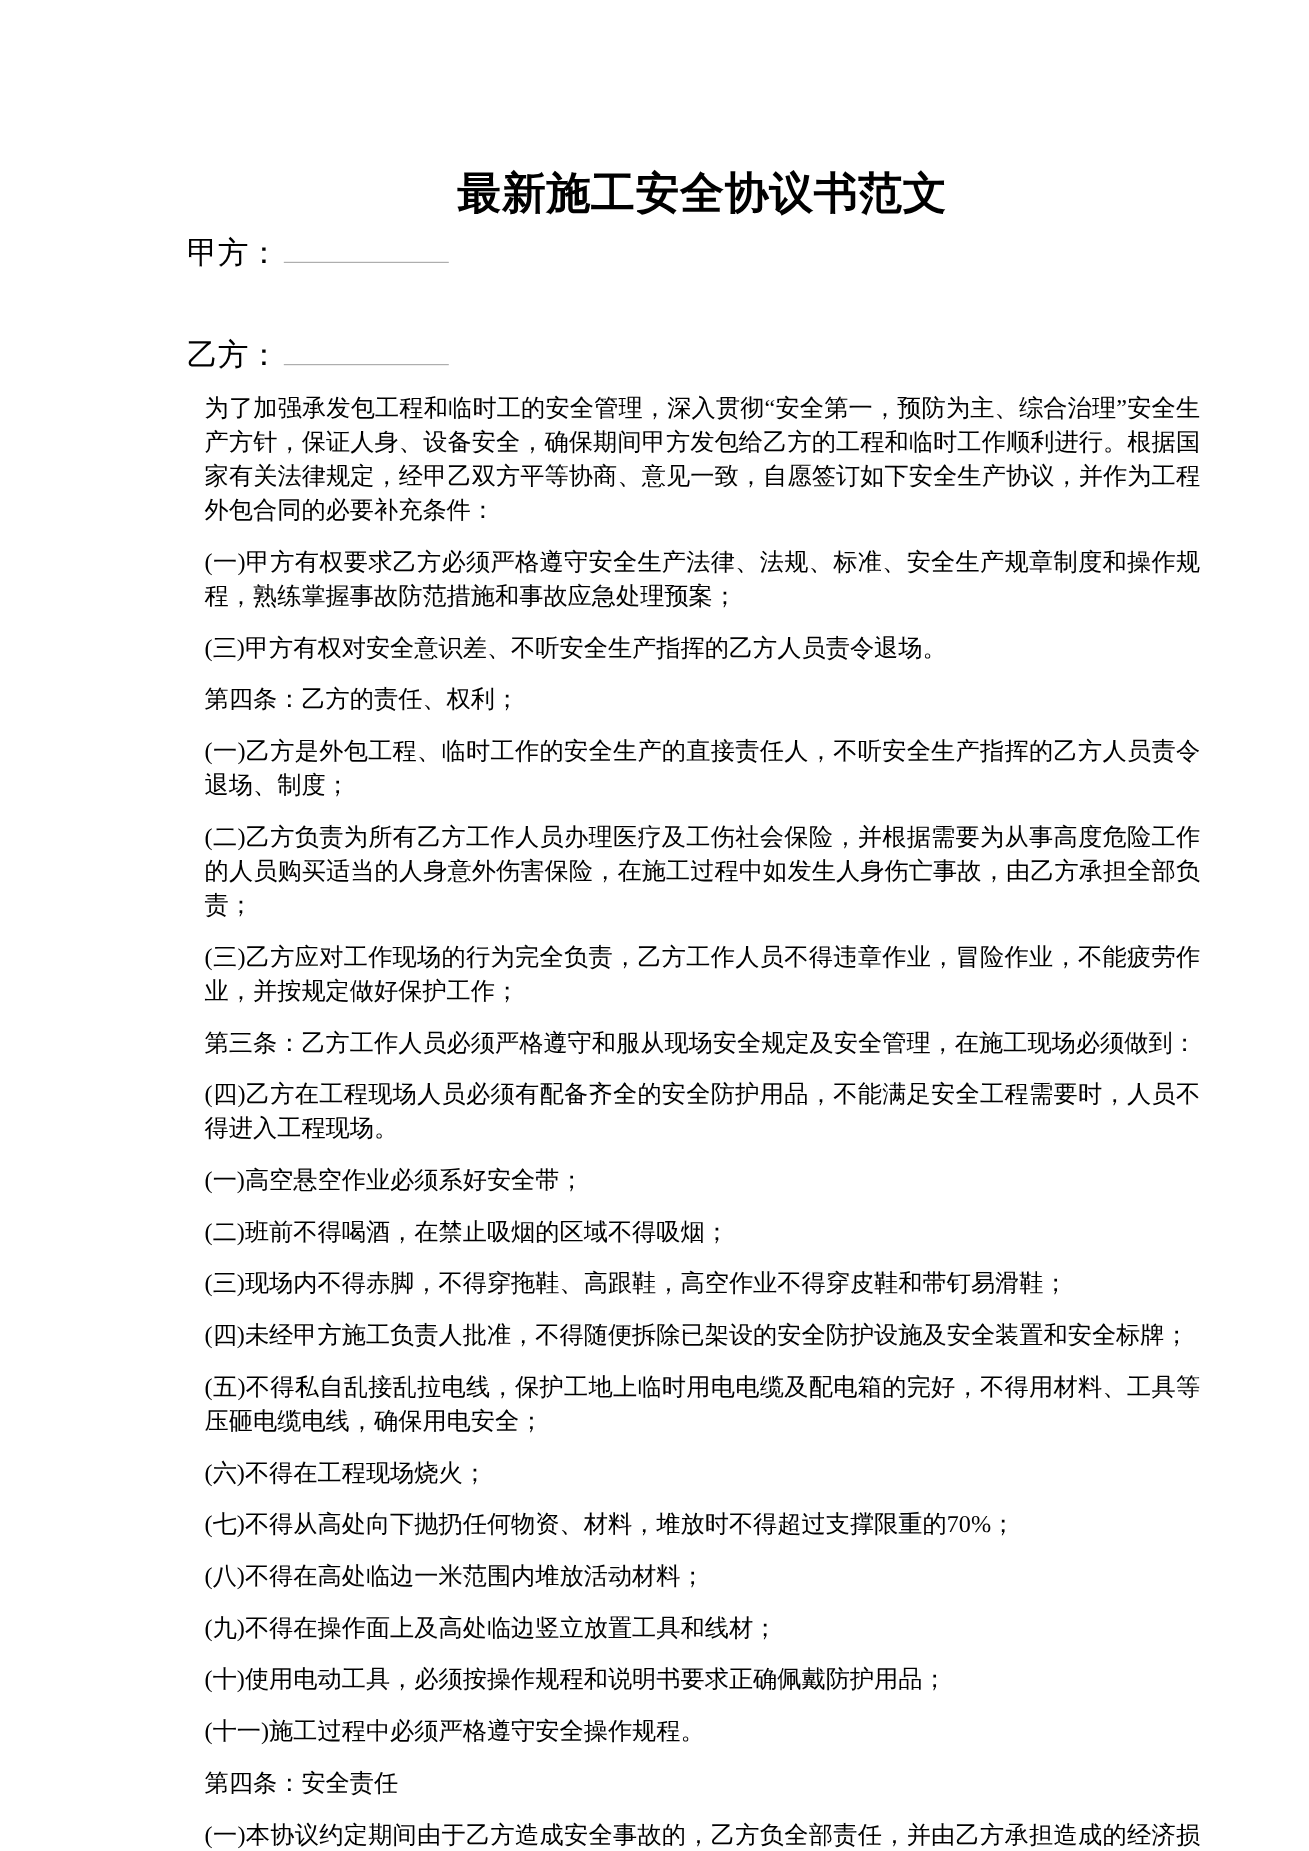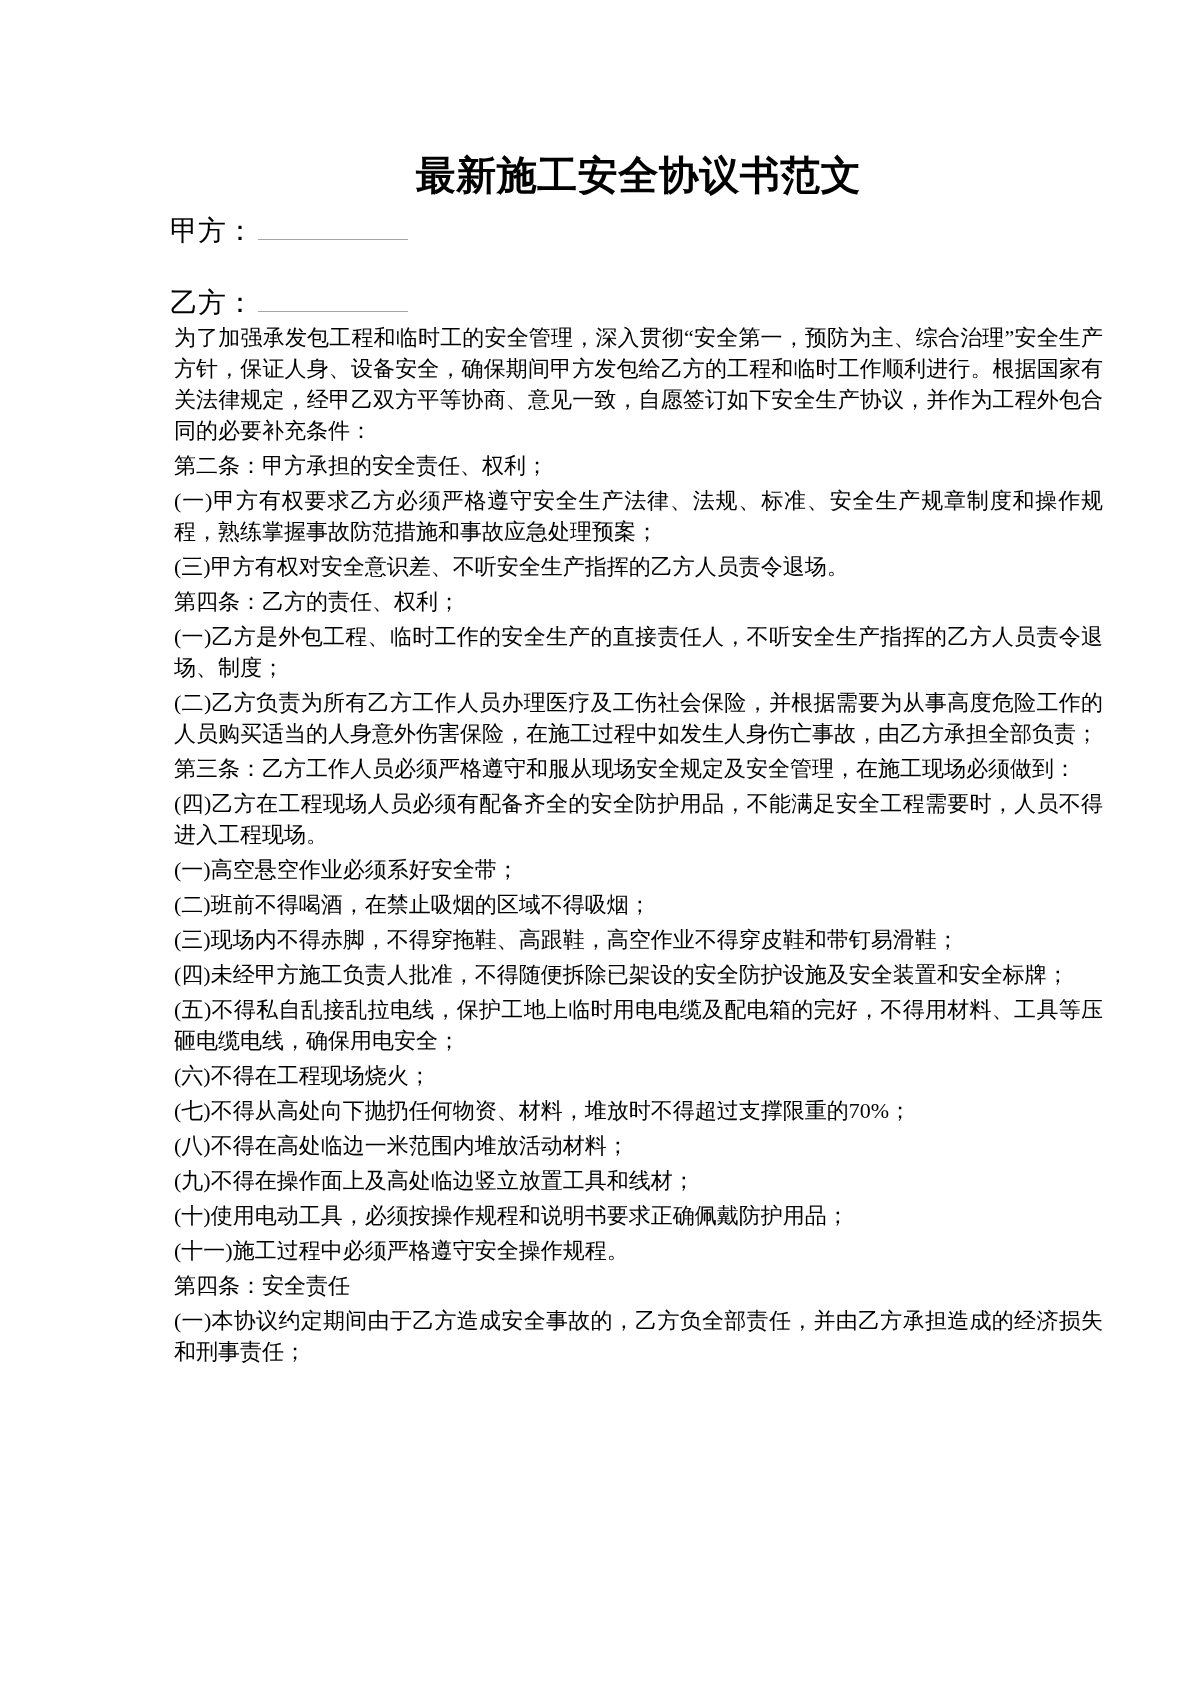--- a/index.html
+++ b/index.html
@@ -32,61 +32,61 @@
     letter-spacing:0.5px;
   }
   .party-line{
     margin:0;
     margin-top:13px;
     font-size:28px;
     line-height:31px;
     white-space:nowrap;
   }
   .party-line.party-b{
-    margin-top:41px;
+    margin-top:62px;
   }
   .blank-line{
     display:inline-block;
     width:150px;
     height:22px;
     margin-left:4px;
     border-bottom:1px solid var(--blank-color);
     vertical-align:baseline;
   }
   .doc-body{
     margin:0;
   }
   .doc-body p{
-    margin:4px;
+    margin:16px;
     font-size:22px;
     line-height:31px;
     text-align:justify;
     text-justify:inter-ideograph;
     word-break:break-all;
   }
 </style>
 </head>
 <body>
 
 <div class="page">
 
   <h1 class="doc-title">最新施工安全协议书范文</h1>
 
   <p class="party-line"><span>甲方：</span><span class="blank-line"></span></p>
 
   <p class="party-line party-b"><span>乙方：</span><span class="blank-line"></span></p>
 
   <div class="doc-body">
       <p>为了加强承发包工程和临时工的安全管理，深入贯彻“安全第一，预防为主、综合治理”安全生产方针，保证人身、设备安全，确保期间甲方发包给乙方的工程和临时工作顺利进行。根据国家有关法律规定，经甲乙双方平等协商、意见一致，自愿签订如下安全生产协议，并作为工程外包合同的必要补充条件：</p>
-      <p>第二条：甲方承担的安全责任、权利；</p>
       <p>(一)甲方有权要求乙方必须严格遵守安全生产法律、法规、标准、安全生产规章制度和操作规程，熟练掌握事故防范措施和事故应急处理预案；</p>
       <p>(三)甲方有权对安全意识差、不听安全生产指挥的乙方人员责令退场。</p>
       <p>第四条：乙方的责任、权利；</p>
       <p>(一)乙方是外包工程、临时工作的安全生产的直接责任人，不听安全生产指挥的乙方人员责令退场、制度；</p>
       <p>(二)乙方负责为所有乙方工作人员办理医疗及工伤社会保险，并根据需要为从事高度危险工作的人员购买适当的人身意外伤害保险，在施工过程中如发生人身伤亡事故，由乙方承担全部负责；</p>
+      <p>(三)乙方应对工作现场的行为完全负责，乙方工作人员不得违章作业，冒险作业，不能疲劳作业，并按规定做好保护工作；</p>
       <p>第三条：乙方工作人员必须严格遵守和服从现场安全规定及安全管理，在施工现场必须做到：</p>
       <p>(四)乙方在工程现场人员必须有配备齐全的安全防护用品，不能满足安全工程需要时，人员不得进入工程现场。</p>
       <p>(一)高空悬空作业必须系好安全带；</p>
       <p>(二)班前不得喝酒，在禁止吸烟的区域不得吸烟；</p>
       <p>(三)现场内不得赤脚，不得穿拖鞋、高跟鞋，高空作业不得穿皮鞋和带钉易滑鞋；</p>
       <p>(四)未经甲方施工负责人批准，不得随便拆除已架设的安全防护设施及安全装置和安全标牌；</p>
       <p>(五)不得私自乱接乱拉电线，保护工地上临时用电电缆及配电箱的完好，不得用材料、工具等压砸电缆电线，确保用电安全；</p>
       <p>(六)不得在工程现场烧火；</p>
       <p>(七)不得从高处向下抛扔任何物资、材料，堆放时不得超过支撑限重的70%；</p>
       <p>(八)不得在高处临边一米范围内堆放活动材料；</p>

